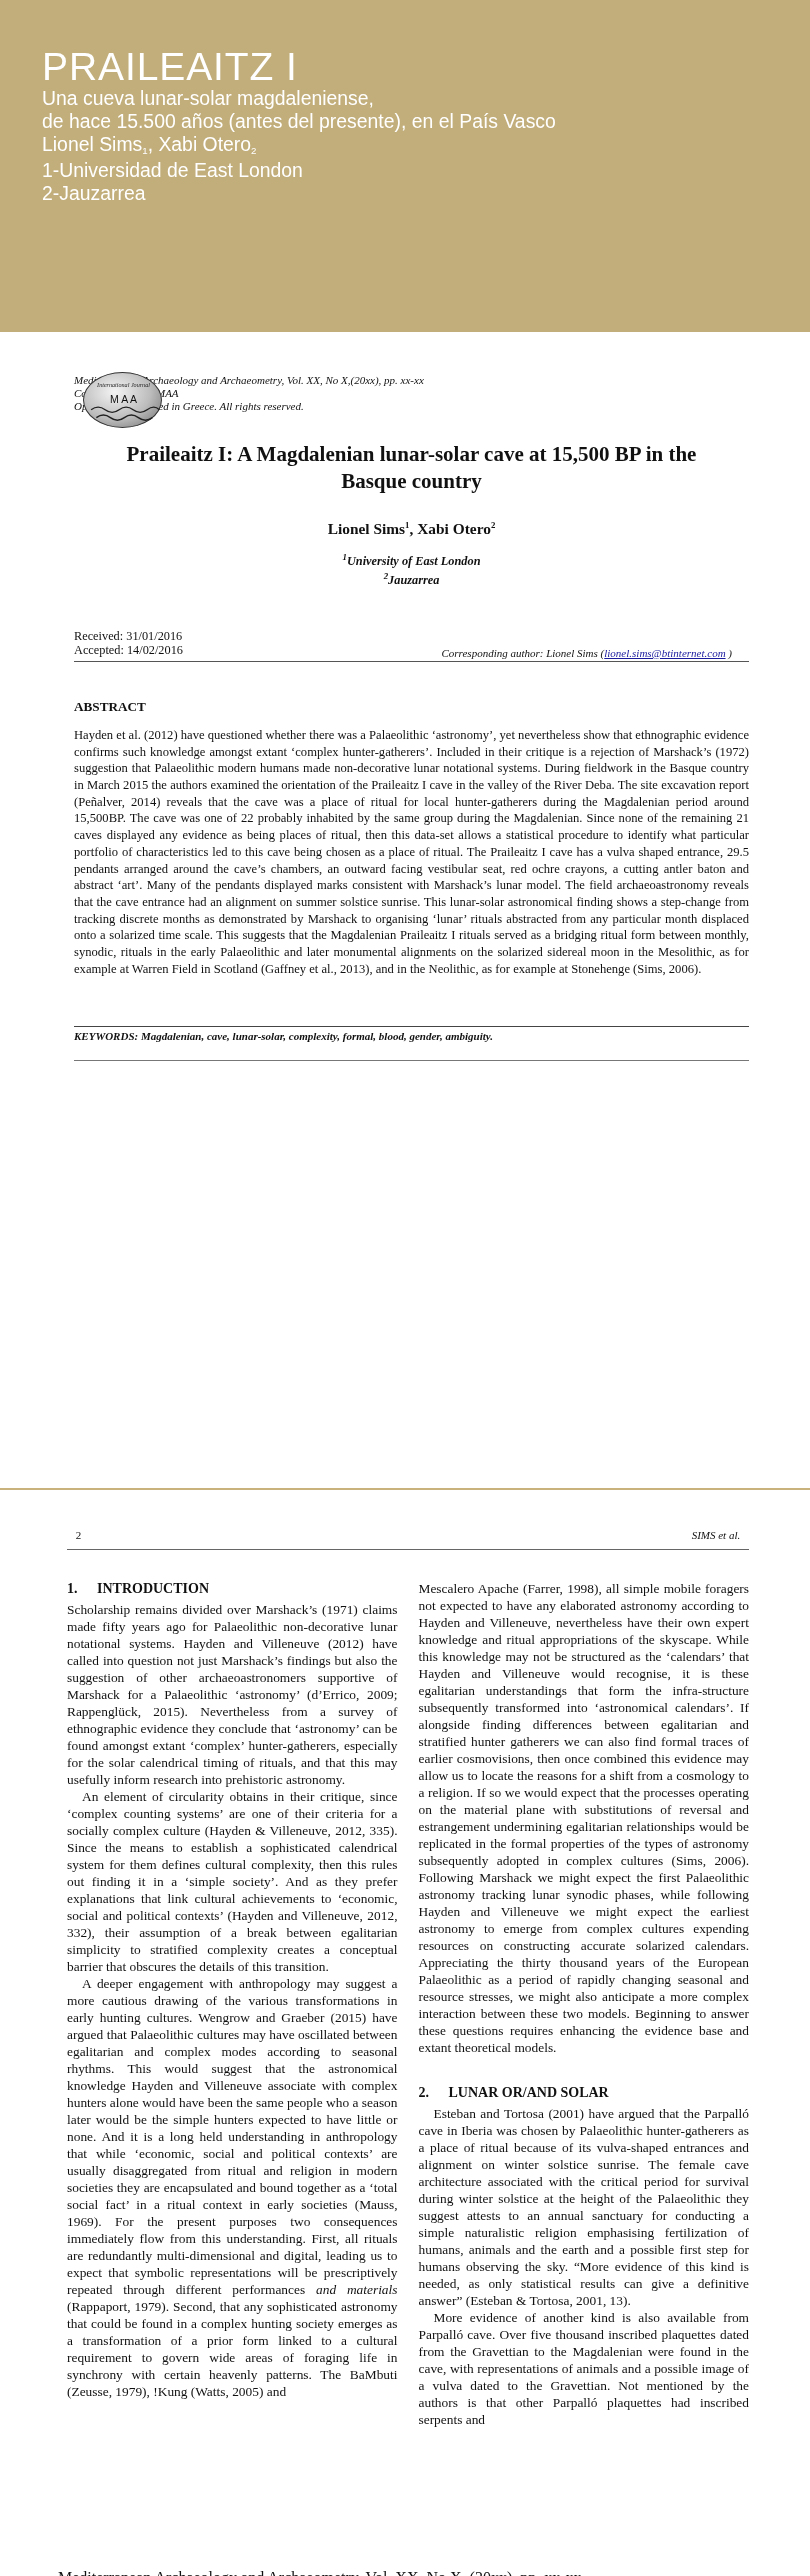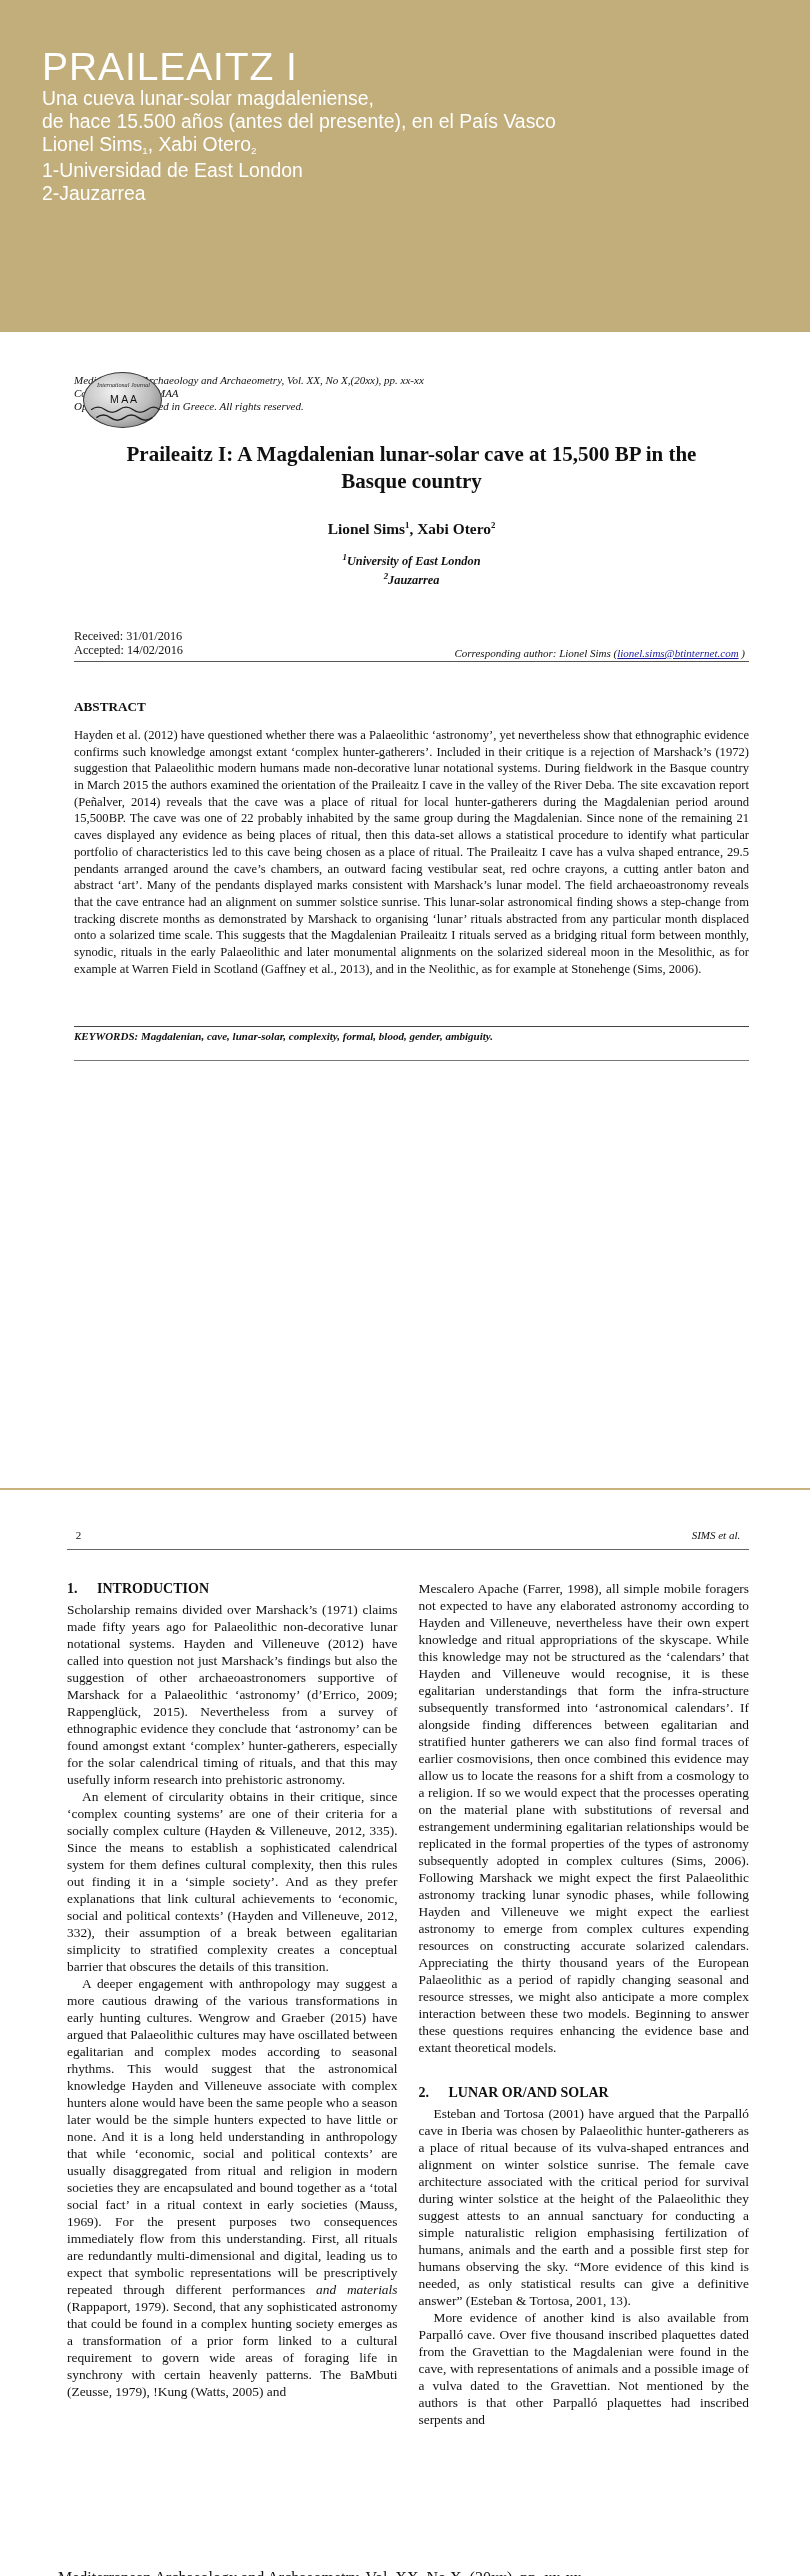--- a/index.html
+++ b/index.html
@@ -25,21 +25,21 @@
   .logo svg { position: absolute; left: 0; top: 0; }
   .journal-meta { text-align: left; font-style: italic; font-size: 11px; line-height: 13.2px; padding-right: 0; }
 
   .paper-title { text-align: center; font-weight: bold; font-size: 21px; line-height: 27px; margin-top: 25px; padding: 0 17.6px; }
   .authors { text-align: center; font-weight: bold; font-size: 15.4px; margin-top: 25px; }
   .authors sup, .affil sup { font-size: 8.8px; }
   .affil { text-align: center; font-style: italic; font-weight: bold; font-size: 12.3px; line-height: 14px; margin-top: 12.3px; }
 
   .dates-row { position: relative; margin-top: 42px; height: 33px; border-bottom: 1.8px solid #555; }
   .dates { font-weight: normal; font-size: 12.3px; line-height: 14px; }
-  .corresp { position: absolute; right: 4px; bottom: 1.8px; font-style: italic; font-size: 11px; }
+  .corresp { position: absolute; right: 17px; bottom: 1.8px; font-style: italic; font-size: 11px; }
   .corresp a { color: #1a1a9e; text-decoration: underline; }
 
   .abstract-h { font-weight: bold; font-size: 13.2px; margin-top: 37px; }
   .abstract { font-size: 12.6px; line-height: 16.7px; text-align: justify; margin-top: 12.3px; }
 
   .kw-box { margin-top: 49px; border-top: 1.8px solid #444; border-bottom: 1.8px solid #777; padding: 2.6px 0 17.6px 0; }
   .kw { font-style: italic; font-weight: bold; font-size: 11px; }
 
   .page-sep { position: absolute; left: 0; bottom: 0; width: 811px; height: 1.8px; background: #c9b27c; }
 

